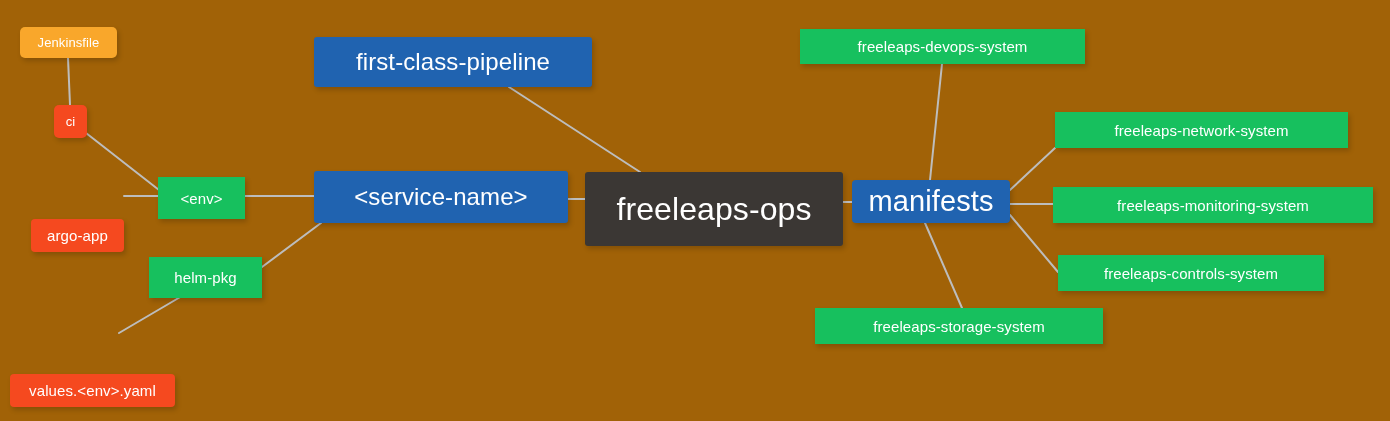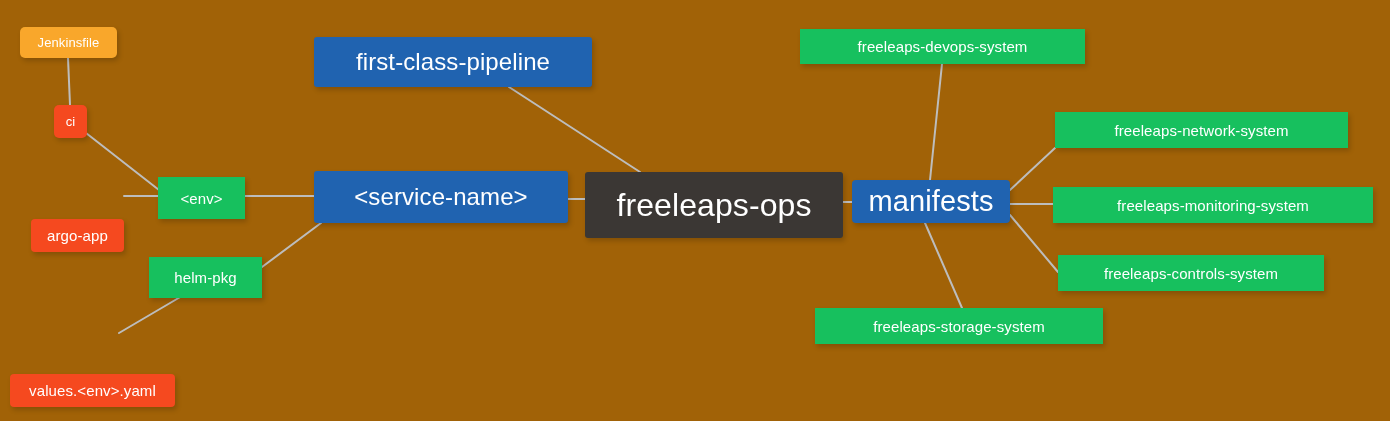--- a/index.html
+++ b/index.html
@@ -98,21 +98,21 @@
       </div>
       <div class="node role-red size-l4" style="left: 10px; top: 333px; width: 165px; height: 33px; text-align: right;">
         <span class="node-label">values.&lt;env&gt;.yaml</span>
       </div>
       <div class="node role-blue size-l1" style="left: 314px; top: 37px; width: 278px; height: 50px;">
         <span class="node-label">first-class-pipeline</span>
       </div>
       <div class="node role-blue size-l1" style="left: 314px; top: 171px; width: 254px; height: 52px;">
         <span class="node-label">&lt;service-name&gt;</span>
       </div>
-      <div class="node role-root size-root" style="left: 585px; top: 172px; width: 258px; height: 66px;">
+      <div class="node role-root size-root" style="left: 585px; top: 172px; width: 258px; height: 74px;">
         <span class="node-label">freeleaps-ops</span>
       </div>
       <div class="node role-blue size-l2" style="left: 852px; top: 180px; width: 158px; height: 43px;">
         <span class="node-label">manifests</span>
       </div>
       <div class="node role-green size-l3" style="left: 800px; top: 29px; width: 285px; height: 35px;">
         <span class="node-label">freeleaps-devops-system</span>
       </div>
       <div class="node role-green size-l3" style="left: 1055px; top: 112px; width: 293px; height: 36px;">
         <span class="node-label">freeleaps-network-system</span>

